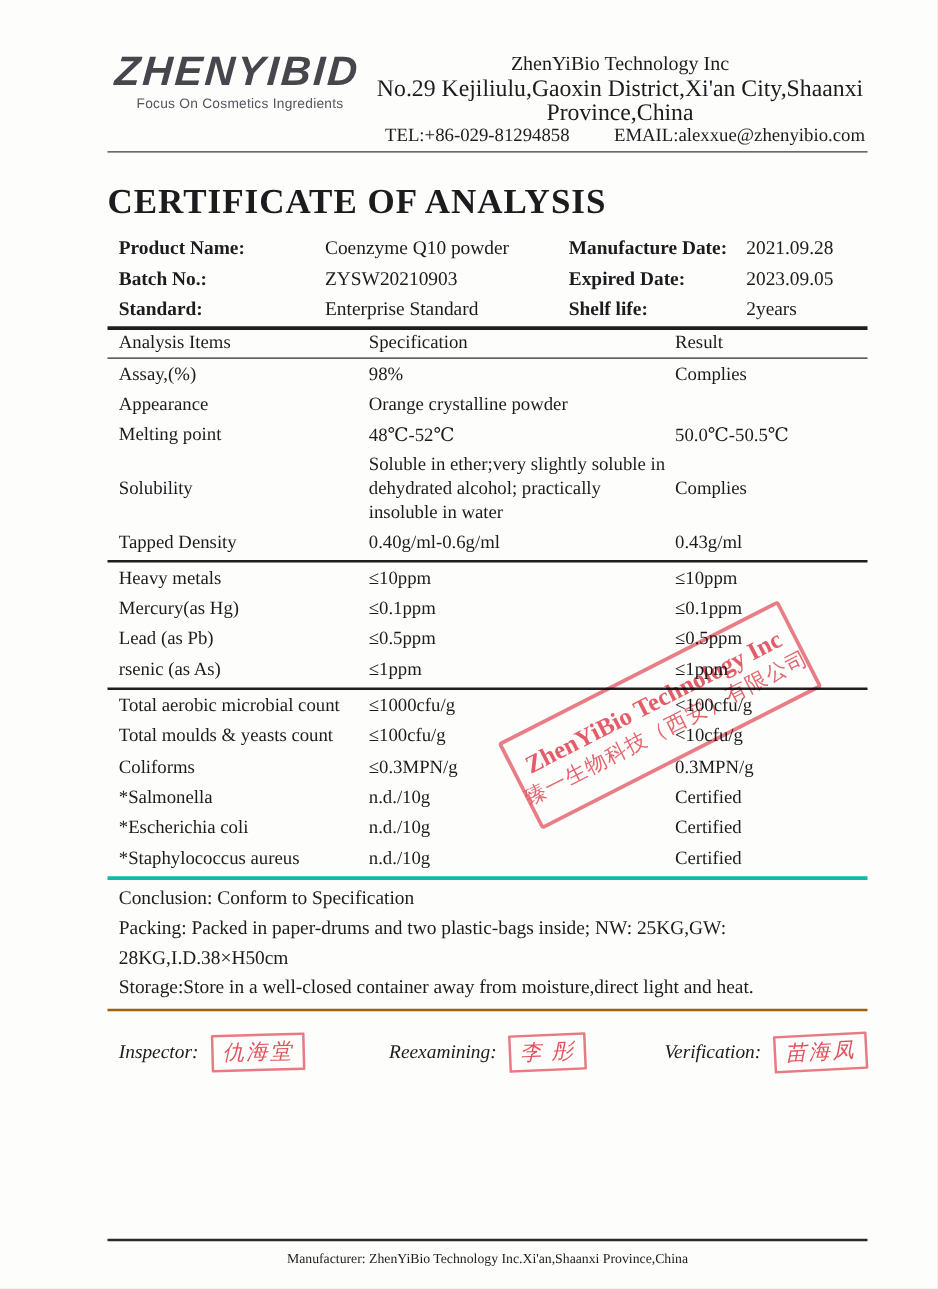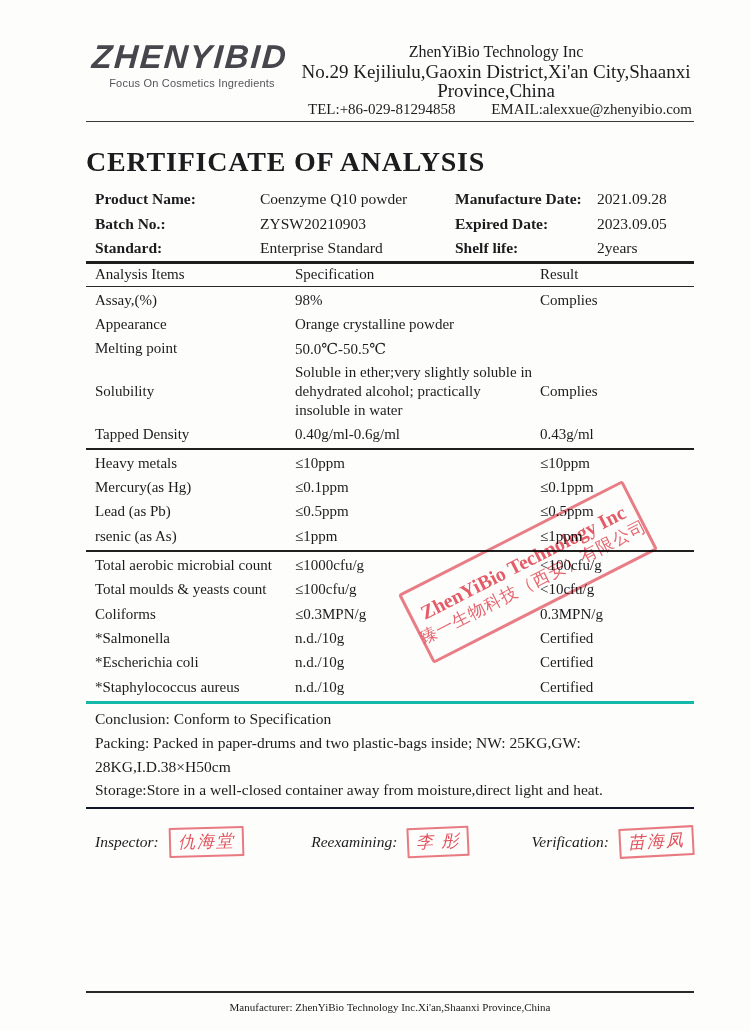--- a/index.html
+++ b/index.html
@@ -47,21 +47,21 @@
                   padding-left:9px; font-size:15px; align-items:center; }
   .thead { min-height:23.5px; border-bottom:1.5px solid #2a2a2a; }
   .trow { min-height:24.3px; }
   .trow .c2 { padding-right:6px; }
   .trow .c3 { white-space:nowrap; }
   .tgroup { padding:1px 0 2px 0; }
   .tgroup + .tgroup { border-top:2px solid #1f1f1f; }
   .c2.multi { line-height:19px; padding-top:2px; padding-bottom:2px; }
 
   
-  .concl { border-bottom:2px solid #0f172a; padding:3px 0 5px 9px; }
+  .concl { border-bottom:2px solid #a16207; padding:3px 0 5px 9px; }
   .concl div { font-size:15.5px; line-height:23.7px; }
 
   
   .sigrow { display:flex; align-items:flex-end; padding:18px 0 0 9px; gap:0;font-style:italic; }
   .sigitem { display:flex; align-items:center; }
   .sigitem .slabel { font-size:15.5px; }
   .sig1 { width:218px; } .sig2 { width:222px; } .sig3 { flex:1; }
   .name-stamp {
     display:inline-block; margin-left:10px; padding:1px 7px 2px 7px;
     border:2px solid rgba(226,78,88,0.75); color:rgba(222,62,74,0.9);
@@ -145,20 +145,21 @@
               <span class="c1">Assay,(%)</span>
               <span class="c2">98%</span>
               <span class="c3">Complies</span>
             </div>
             <div class="trow">
               <span class="c1">Appearance</span>
               <span class="c3">Orange crystalline powder</span>
             </div>
             <div class="trow">
               <span class="c1">Melting point</span>
+              <span class="c2">48℃-52℃</span>
               <span class="c3">50.0℃-50.5℃</span>
             </div>
             <div class="trow">
               <span class="c1">Solubility</span>
               <span class="c2 multi">Soluble in ether;very slightly soluble in dehydrated alcohol; practically insoluble in water</span>
               <span class="c3">Complies</span>
             </div>
             <div class="trow">
               <span class="c1">Tapped Density</span>
               <span class="c2">0.40g/ml-0.6g/ml</span>

